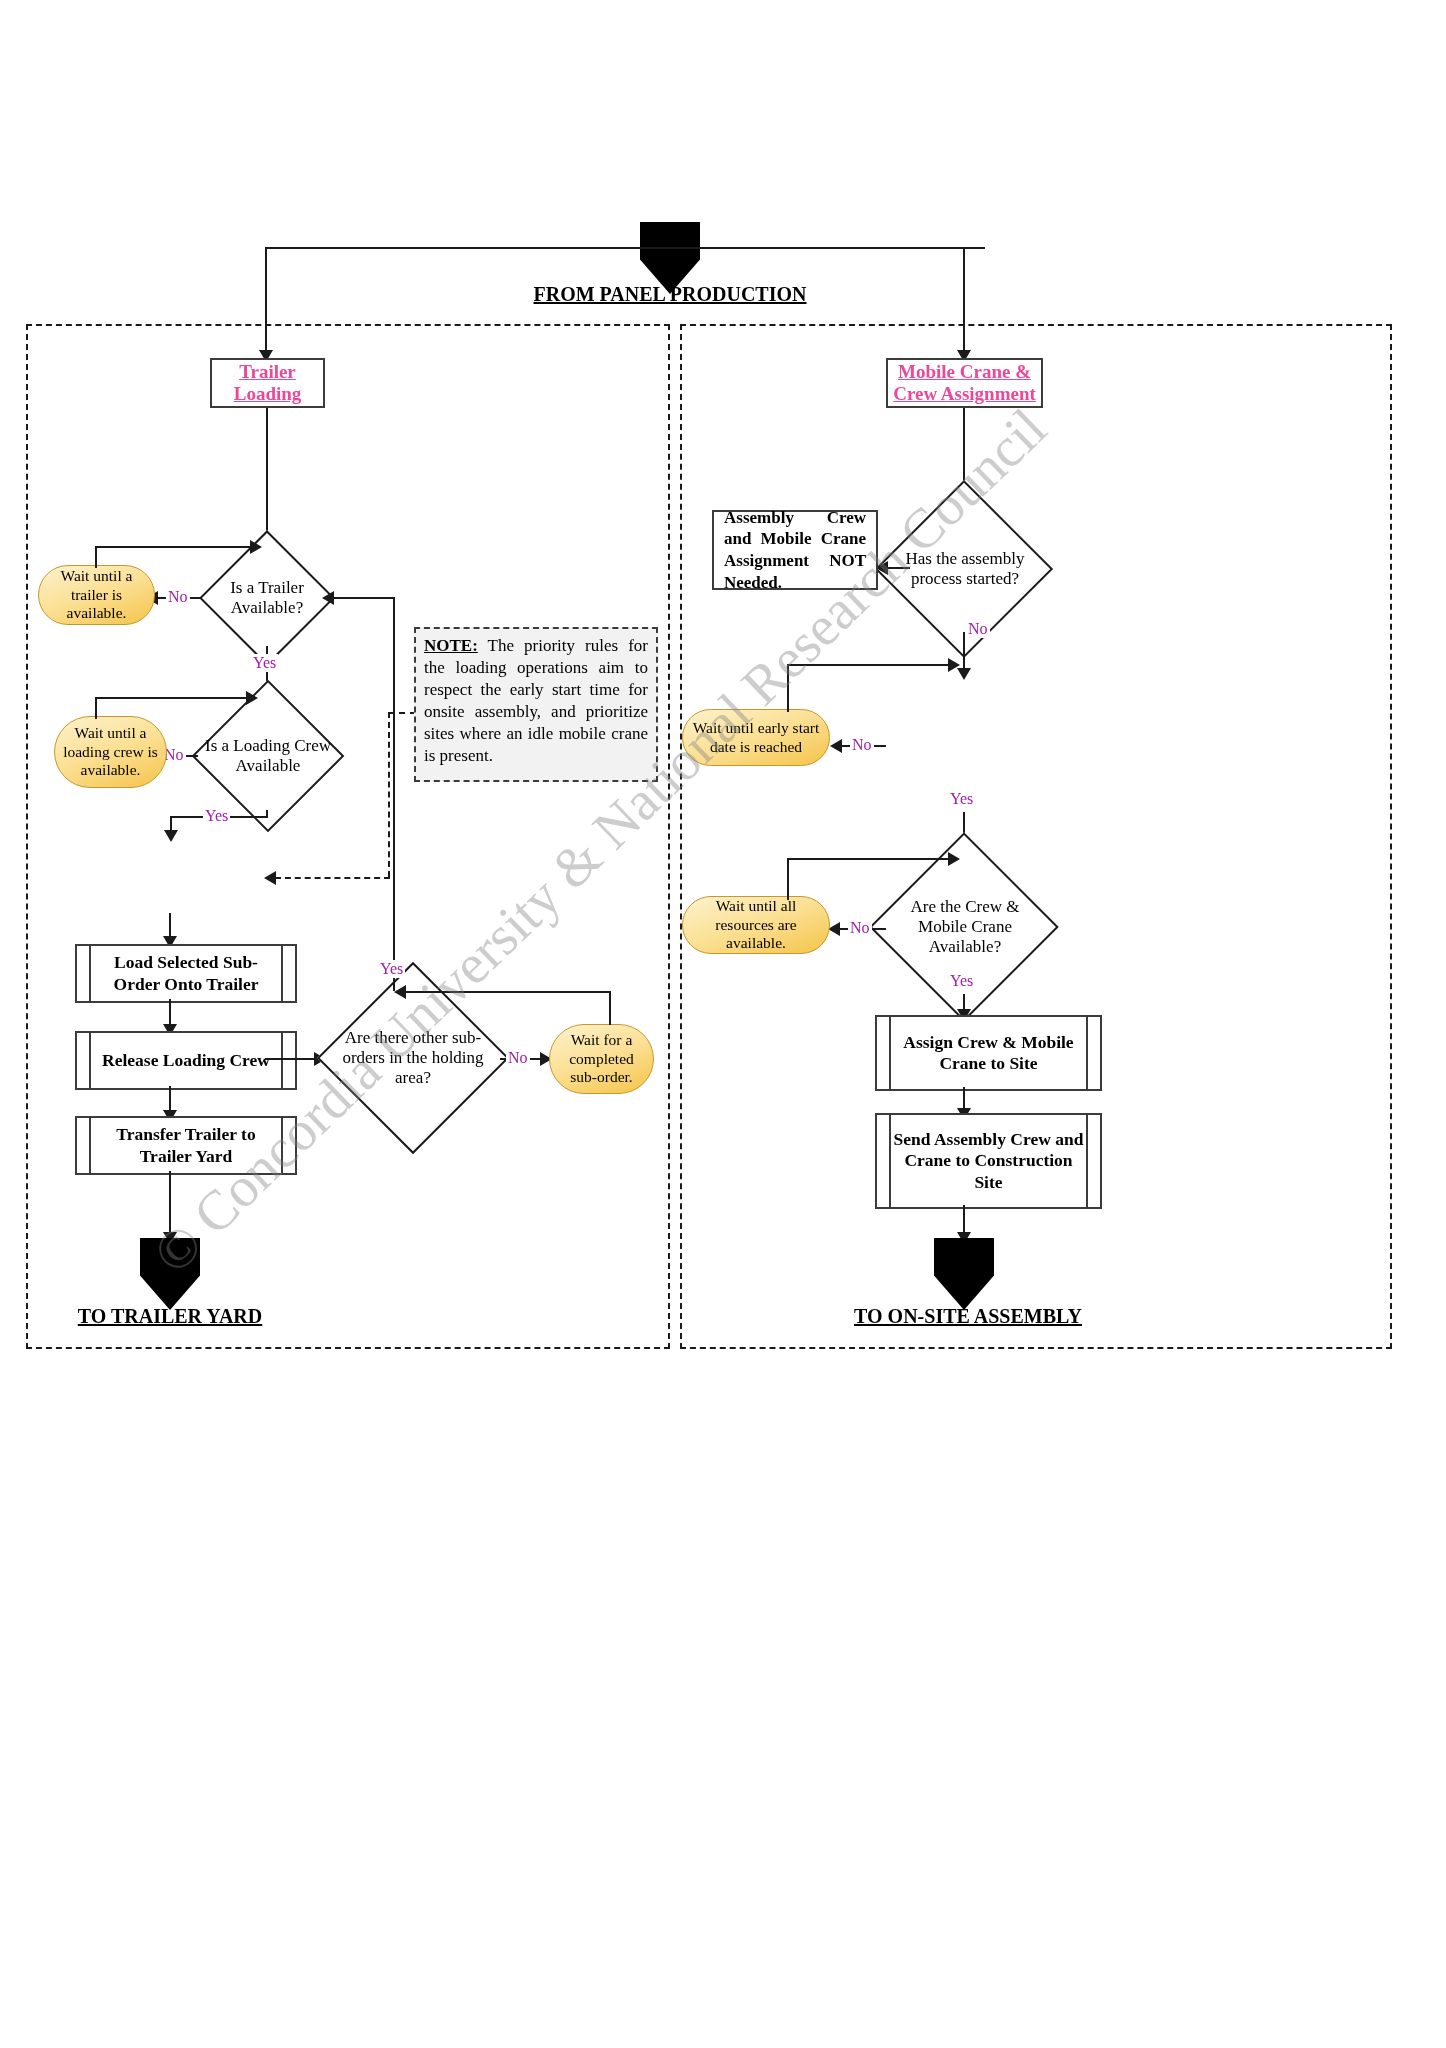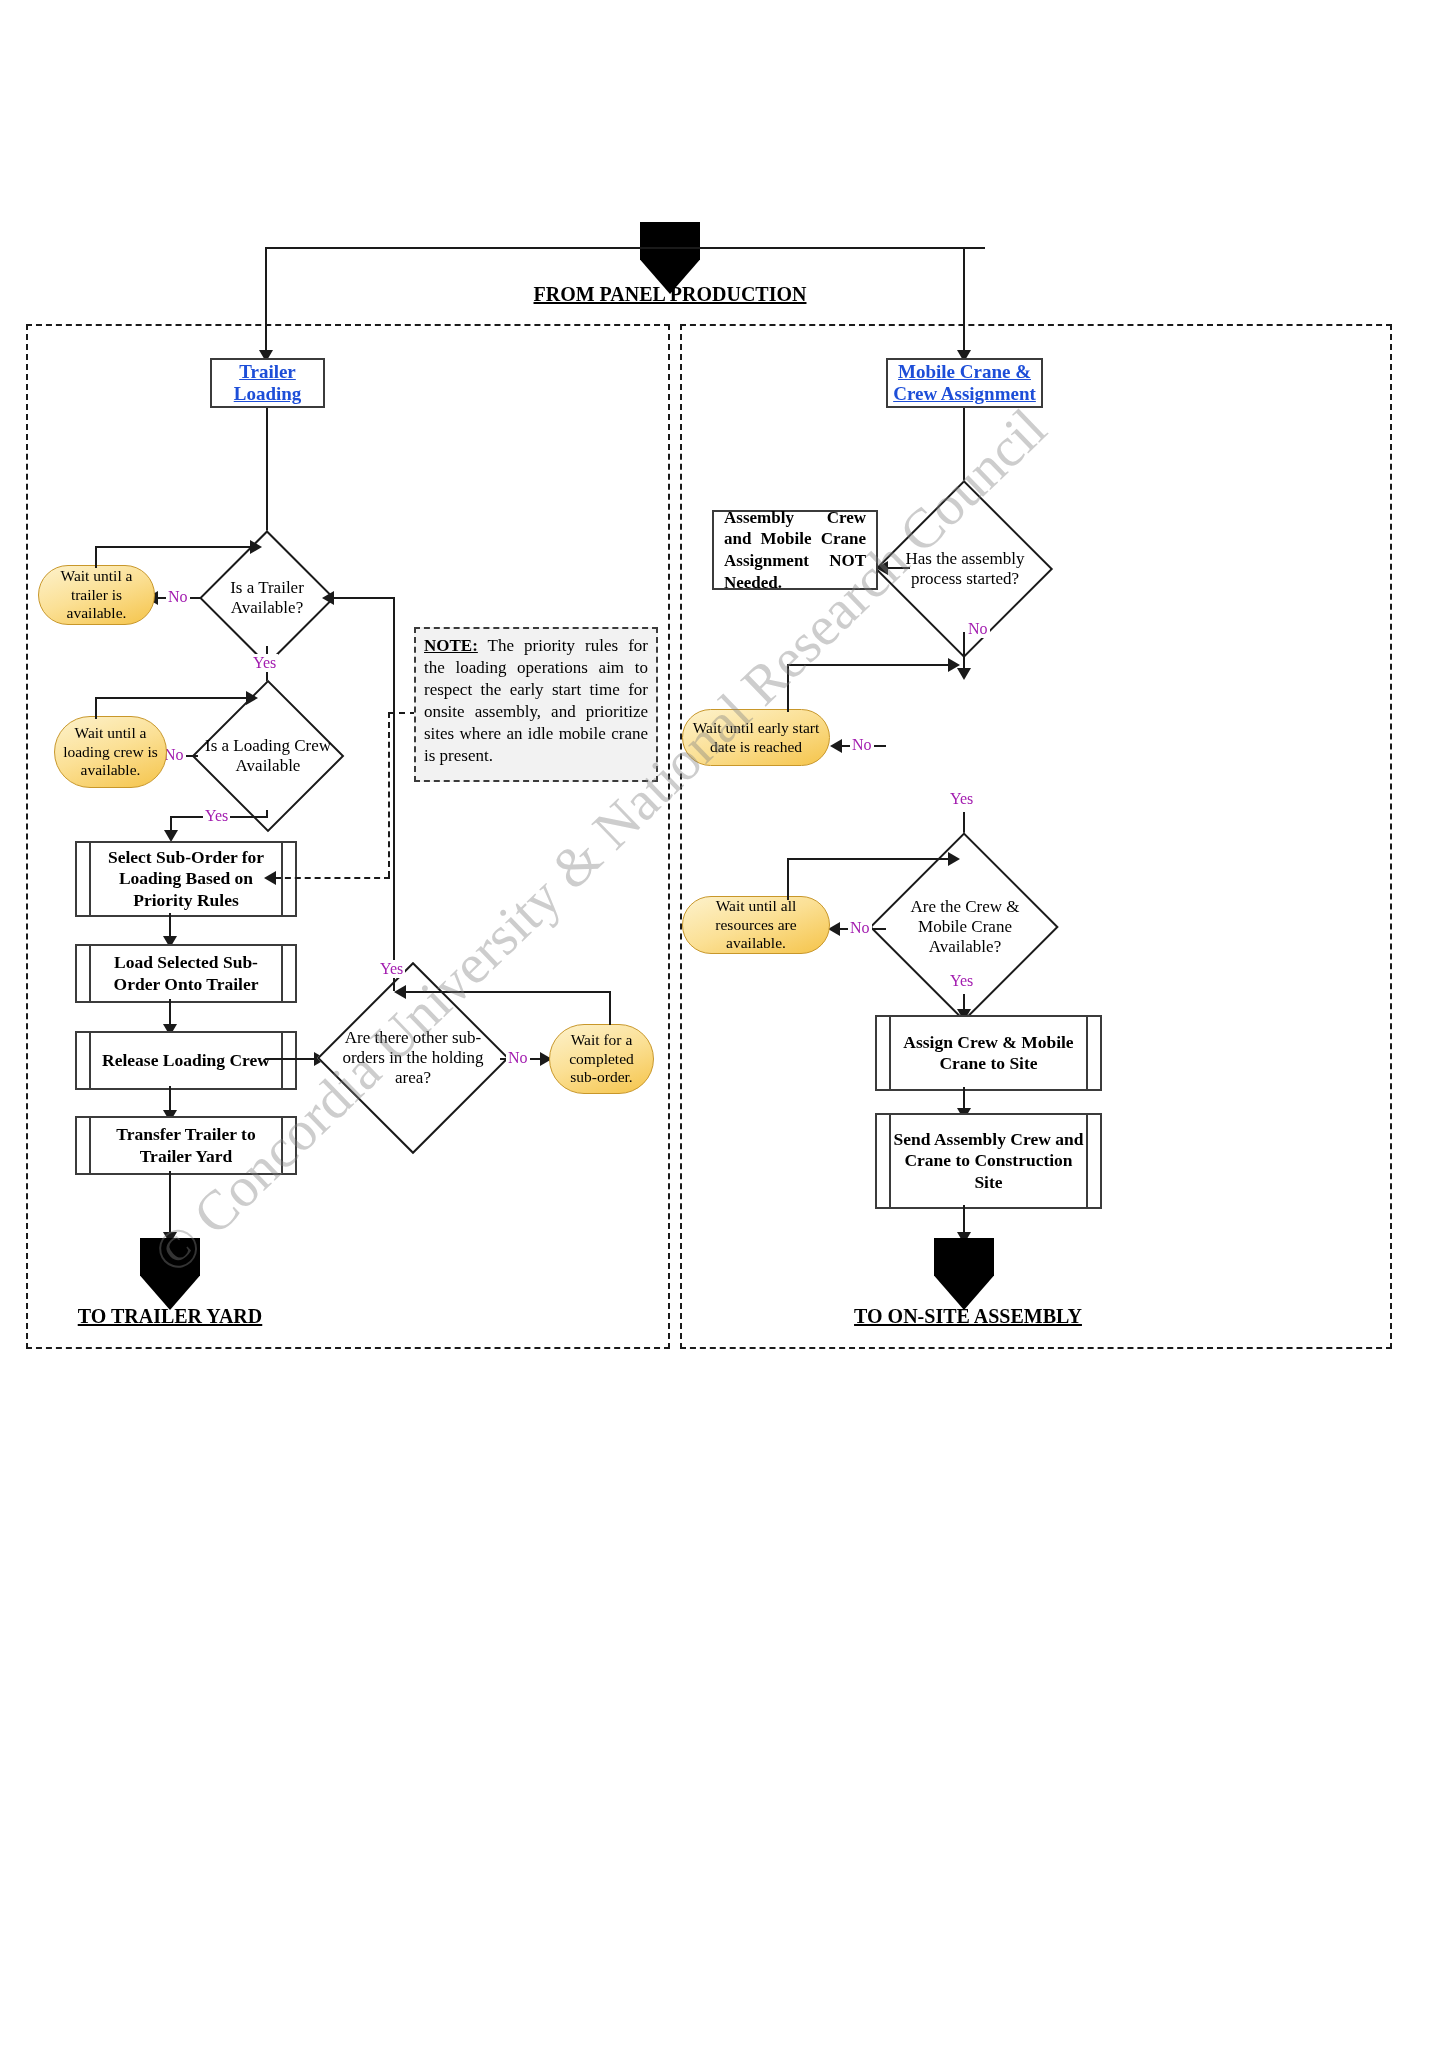--- a/index.html
+++ b/index.html
@@ -49,21 +49,21 @@
   .titlebox {
     border: 2px solid #3b3b3b;
     background: #ffffff;
     display: flex;
     align-items: center;
     justify-content: center;
     text-align: center;
     font-weight: bold;
     font-size: 19px;
     line-height: 1.18;
-    color: #1d4ed8;
+    color: #ec4899;
   }
   .titlebox span { text-decoration: underline; }
 
   
   .process {
     border: 2px solid #3b3b3b;
     background: #ffffff;
     display: flex;
     align-items: center;
     justify-content: center;
@@ -263,23 +263,20 @@
   <div class="abs ln lnv" style="left:95px; top:697px; height:22px;"></div>
   <div class="abs ln lnh" style="left:95px; top:697px; width:154px;"></div>
   <div class="abs ah ah-right" style="left:246px; top:691px;"></div>
 
   <div class="abs ln lnv" style="left:266px; top:810px; height:6px;"></div>
   <div class="abs ln lnh" style="left:170px; top:816px; width:98px;"></div>
   <div class="abs edgelabel" style="left:203px; top:807px;">Yes</div>
   <div class="abs ln lnv" style="left:170px; top:816px; height:18px;"></div>
   <div class="abs ah ah-down" style="left:164px; top:830px;"></div>
 
-  <div class="process" style="left:75px; top:841px; width:190px; height:72px;">
-    <span>Select Sub-Order for Loading Based on Priority Rules</span>
-  </div>
   <div class="abs ln lnv" style="left:169px; top:913px; height:26px;"></div>
   <div class="abs ah ah-down" style="left:163px; top:936px;"></div>
 
   <div class="process" style="left:75px; top:944px; width:190px; height:55px;">
     <span>Load Selected Sub-Order Onto Trailer</span>
   </div>
   <div class="abs ln lnv" style="left:169px; top:999px; height:28px;"></div>
   <div class="abs ah ah-down" style="left:163px; top:1024px;"></div>
 
   <div class="process" style="left:75px; top:1031px; width:190px; height:55px;">

